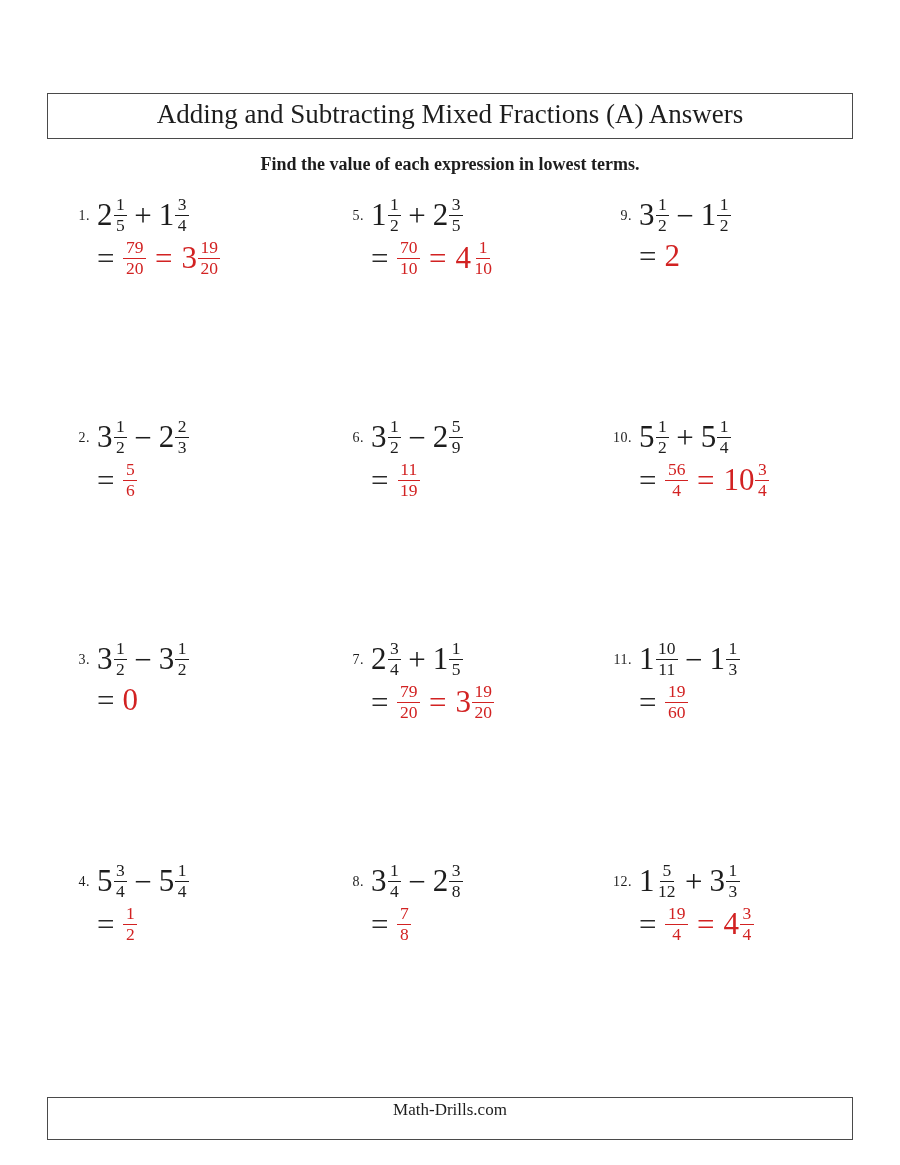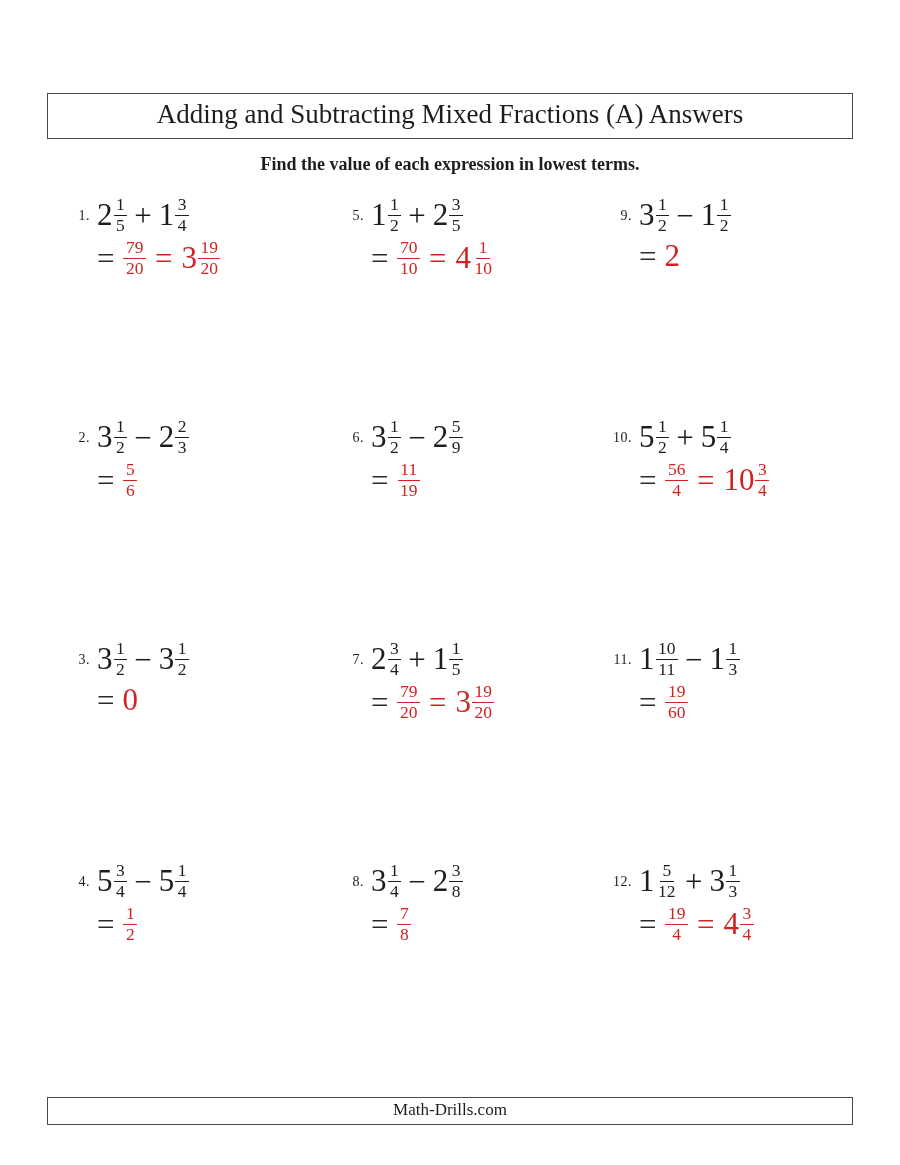--- a/index.html
+++ b/index.html
@@ -94,21 +94,21 @@
     font-size: 31px;
     margin: 0 9px;
     line-height: 1;
   }
   .footer-box {
     width: 804px;
     margin: 14px auto 0;
     border: 1px solid #4a4a4a;
     text-align: center;
     font-size: 17px;
-    padding: 2px 0 4px;
+    padding: 2px 0 19px;
   }
 </style>
 </head>
 <body>
 
 <div class="title-box">Adding and Subtracting Mixed Fractions (A) Answers</div>
 <div class="subtitle">Find the value of each expression in lowest terms.</div>
 
 <div class="grid">
 

